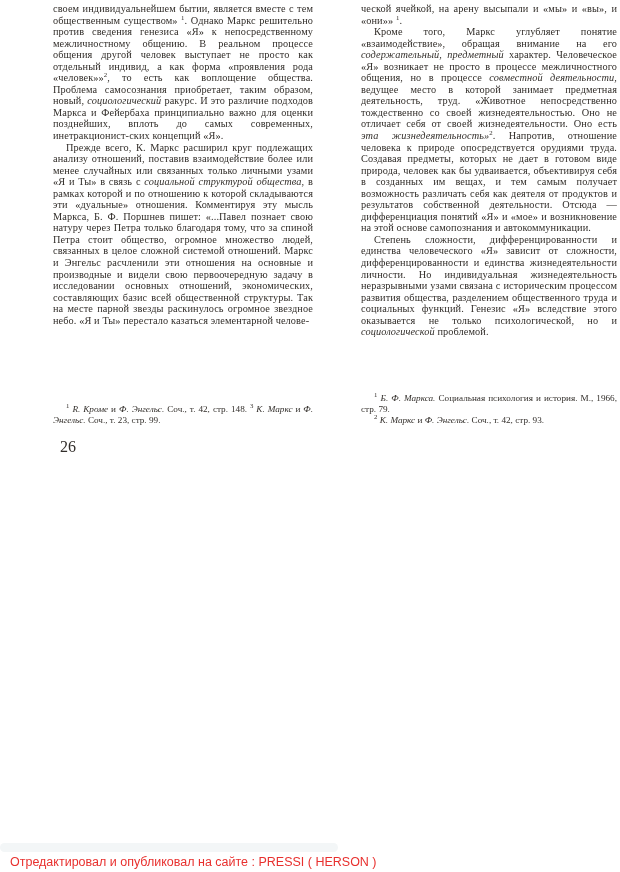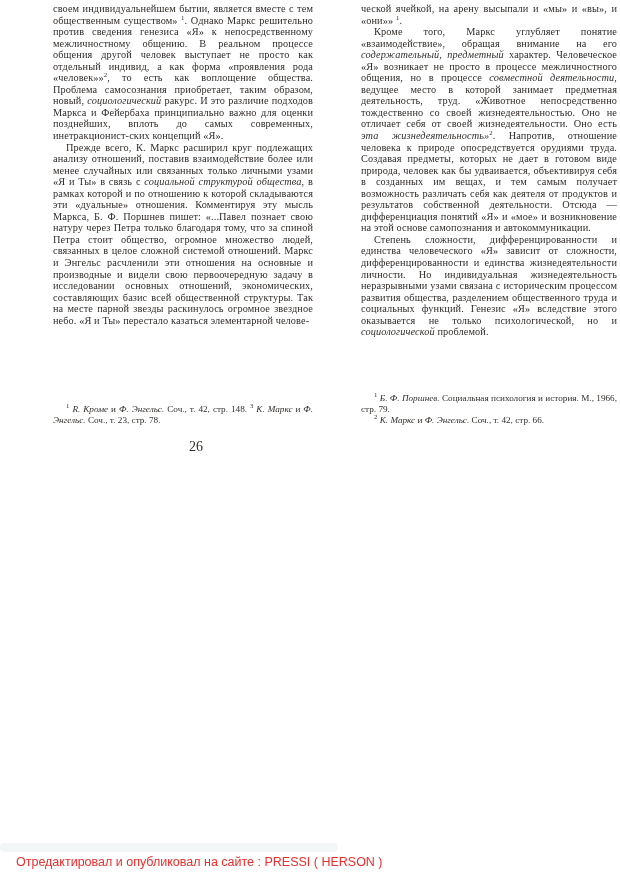--- a/index.html
+++ b/index.html
@@ -37,72 +37,72 @@
     line-height:10.8px;
     letter-spacing:0;
     text-align:justify;
   }
   .fn-left{top:401px;}
   .fn-right{top:390px;}
   .footnote p{text-indent:14px;margin:0;}
   .page-number{
     position:absolute;
     top:438px;
-    left:13px;
+    left:7px;
     width:100%;
-    text-align:center;
-    font-size:14px;
+    text-align:left;
+    font-size:16px;
     letter-spacing:0;
   }
   sup{
     font-size:6.8px;
     line-height:0;
     vertical-align:super;
   }
   i{font-style:italic;}
   .scroll-hint{
     position:absolute;
     left:0;
     top:843px;
     width:338px;
     height:9px;
     border-radius:5px;
     background:var(--hint);
   }
   .watermark{
     position:absolute;
-    left:16px;
+    left:10px;
     top:855px;
     white-space:nowrap;
     font-family:"Liberation Sans", sans-serif;
     font-size:12.5px;
     color:var(--wm);
   }
 </style>
 </head>
 <body>
 
 <div class="column col-left">
   <div>
       <p><span>своем индивидуальнейшем бытии, является вместе с тем общественным существом» </span><sup>1</sup><span>. Однако Маркс решительно против сведения генезиса «Я» к непосредственному межличностному общению. В реальном процессе общения другой человек выступает не просто как отдельный индивид, а как форма «проявления рода «человек»»</span><sup>2</sup><span>, то есть как воплощение общества. Проблема самосознания приобретает, таким образом, новый, </span><i>социологический</i><span> ракурс. И это различие подходов Маркса и Фейербаха принципиально важно для оценки позднейших, вплоть до самых современных, инетракционист-ских концепций «Я».</span></p>
       <p class="indent"><span>Прежде всего, К. Маркс расширил круг подлежащих анализу отношений, поставив взаимодействие более или менее случайных или связанных только личными узами «Я и Ты» в связь с </span><i>социальной структурой общества</i><span>, в рамках которой и по отношению к которой складываются эти «дуальные» отношения. Комментируя эту мысль Маркса, Б. Ф. Поршнев пишет: «...Павел познает свою натуру через Петра только благодаря тому, что за спиной Петра стоит общество, огромное множество людей, связанных в целое сложной системой отношений. Маркс и Энгельс расчленили эти отношения на основные и производные и видели свою первоочередную задачу в исследовании основных отношений, экономических, составляющих базис всей общественной структуры. Так на месте парной звезды раскинулось огромное звездное небо. «Я и Ты» перестало казаться элементарной челове-</span></p>
     </div>
   <div class="footnote fn-left">
-      <p class="indent"><sup>1</sup><span> </span><i>R. Кроме</i><span> и </span><i>Ф. Энгельс.</i><span> Соч., т. 42, стр. 148. </span><sup>3</sup><span> </span><i>К. Маркс</i><span> и </span><i>Ф. Энгельс.</i><span> Соч., т. 23, стр. 78.</span></p>
+      <p class="indent"><sup>1</sup><span> </span><i>R. Кроме</i><span> и </span><i>Ф. Энгельс.</i><span> Соч., т. 42, стр. 148. </span><sup>3</sup><span> </span><i>К. Маркс</i><span> и </span><i>Ф. Энгельс.</i><span> Соч., т. 23, стр. 99.</span></p>
     </div>
   <div class="page-number">26</div>
 </div>
 
 <div class="column col-right">
   <div>
       <p><span>ческой ячейкой, на арену высыпали и «мы» и «вы», и «они»» </span><sup>1</sup><span>.</span></p>
       <p class="indent"><span>Кроме того, Маркс углубляет понятие «взаимодействие», обращая внимание на его </span><i>содержательный, предметный</i><span> характер. Человеческое «Я» возникает не просто в процессе межличностного общения, но в процессе </span><i>совместной деятельности,</i><span> ведущее место в которой занимает предметная деятельность, труд. «Животное непосредственно тождественно со своей жизнедеятельностью. Оно не отличает себя от своей жизнедеятельности. Оно есть </span><i>эта жизнедеятельность»</i><sup>2</sup><span>. Напротив, отношение человека к природе опосредствуется орудиями труда. Создавая предметы, которых не дает в готовом виде природа, человек как бы удваивается, объективируя себя в созданных им вещах, и тем самым получает возможность различать себя как деятеля от продуктов и результатов собственной деятельности. Отсюда — дифференциация понятий «Я» и «мое» и возникновение на этой основе самопознания и автокоммуникации.</span></p>
       <p class="indent"><span>Степень сложности, дифференцированности и единства человеческого «Я» зависит от сложности, дифференцированности и единства жизнедеятельности личности. Но индивидуальная жизнедеятельность неразрывными узами связана с историческим процессом развития общества, разделением общественного труда и социальных функций. Генезис «Я» вследствие этого оказывается не только психологической, но и </span><i>социологической</i><span> проблемой.</span></p>
     </div>
   <div class="footnote fn-right">
-      <p class="indent"><sup>1</sup><span> </span><i>Б. Ф. Поршнев.</i><span> Социальная психология и история. М., 1966, стр. 79.</span></p>
-      <p class="indent"><sup>2</sup><span> </span><i>К. Маркс</i><span> и </span><i>Ф. Энгельс.</i><span> Соч., т. 42, стр. 66.</span></p>
+      <p class="indent"><sup>1</sup><span> </span><i>Б. Ф. Маркса.</i><span> Социальная психология и история. М., 1966, стр. 79.</span></p>
+      <p class="indent"><sup>2</sup><span> </span><i>К. Маркс</i><span> и </span><i>Ф. Энгельс.</i><span> Соч., т. 42, стр. 93.</span></p>
     </div>
 </div>
 
 <div class="scroll-hint"></div>
 
 <div class="watermark">Отредактировал и опубликовал на сайте : PRESSI ( HERSON )</div>
 
 </body></html>

